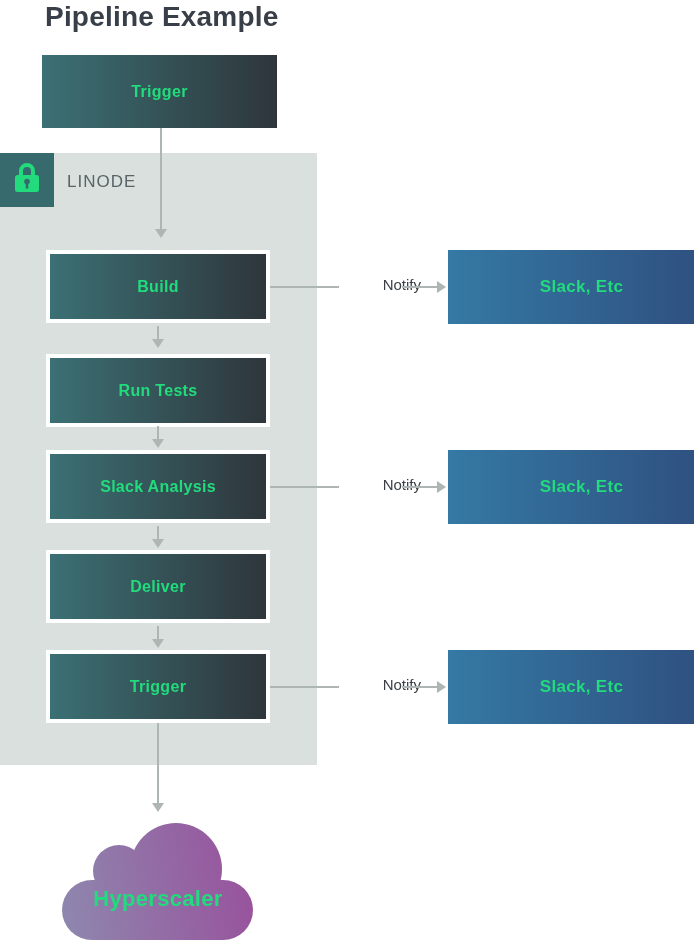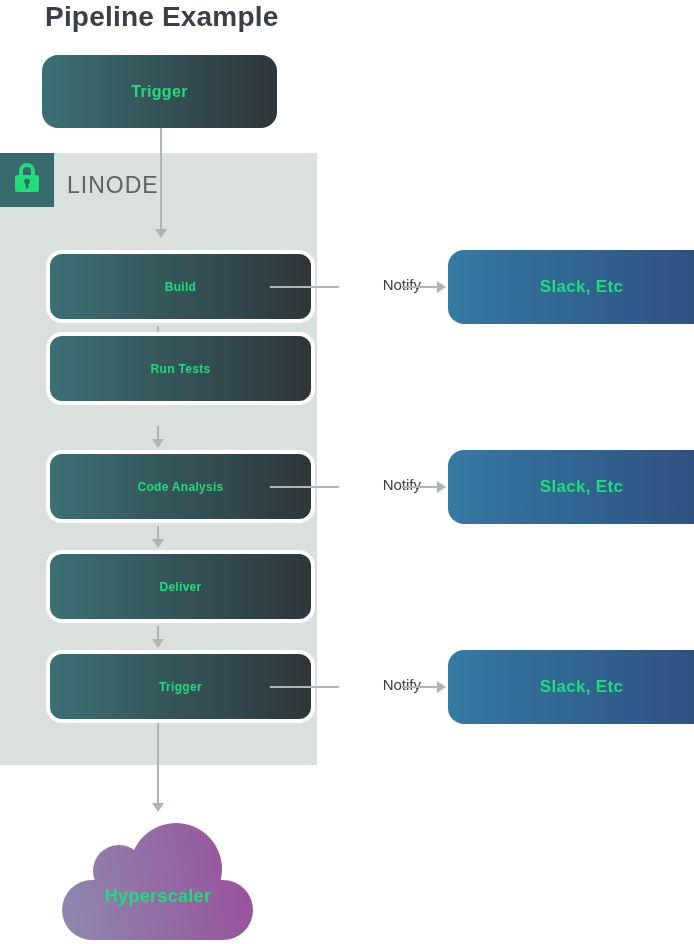--- a/index.html
+++ b/index.html
@@ -17,36 +17,36 @@
   .zone {
     position:absolute; left:0; top:153px; width:317px; height:612px;
     background:#D9E0DD;
   }
   .lock-badge {
     position:absolute; left:0; top:153px; width:54px; height:54px;
     background:#376A6D; display:flex; align-items:center; justify-content:center;
   }
   .zone-label {
     position:absolute; left:67px; top:172px;
-    font-size:23px; color:#5A6468; letter-spacing:1px;
+    font-size:17px; color:#5A6468; letter-spacing:1px;
   }
 
   
   .node {
     position:absolute; display:flex; align-items:center; justify-content:center;
-    font-weight:bold; color:#21DB7C; letter-spacing:0.3px;border-radius:16px;
+    font-weight:bold; color:#21DB7C; letter-spacing:0.3px;
   }
   .node-dark { background:linear-gradient(90deg,#3B7074,#2E363B); }
   .trigger { left:42px; top:55px; width:235px; height:73px; font-size:16px; }
   .step {
-    left:46px; width:269px; height:73px; font-size:12px;
+    left:46px; width:224px; height:73px; font-size:16px;
     border:4px solid #ffffff; box-sizing:border-box;
     background:linear-gradient(90deg,#3B7074,#2E363B);
   }
-  .step-1{top:250px} .step-2{top:332px} .step-3{top:450px} .step-4{top:550px} .step-5{top:650px}
+  .step-1{top:250px} .step-2{top:354px} .step-3{top:450px} .step-4{top:550px} .step-5{top:650px}
 
   .slack {
     left:448px; width:267px; height:74px; font-size:17px;
     background:linear-gradient(90deg,#3579A4,#2E4E7E);
   }
   .slack-1{top:250px} .slack-2{top:450px} .slack-3{top:650px}
 
   
   .varrow { position:absolute; width:12px; }
   .varrow .shaft { position:absolute; left:5px; top:0; bottom:8px; width:2px; background:#ADB5B5; }
@@ -76,21 +76,21 @@
     position:absolute; right:0; top:0; width:0; height:0;
     border-top:6px solid transparent; border-bottom:6px solid transparent;
     border-left:9px solid #ADB5B5;
   }
   .ha-1{top:281px} .ha-2{top:481px} .ha-3{top:681px}
 
   
   .cloud-svg { position:absolute; left:60px; top:818px; }
   .cloud-label {
     position:absolute; left:60px; top:886px; width:196px; text-align:center;
-    font-size:18px; font-weight:bold; color:#21DB7C; letter-spacing:0.3px;
+    font-size:22px; font-weight:bold; color:#21DB7C; letter-spacing:0.3px;
   }
 </style>
 </head>
 <body>
 
 <div>
 
   <div class="page-title">Pipeline Example</div>
 
   <div class="zone"></div>
@@ -123,21 +123,21 @@
     <div class="head"></div>
   </div>
   <div class="node step step-2">
     <span>Run Tests</span>
   </div>
   <div class="varrow va-23">
     <div class="shaft"></div>
     <div class="head"></div>
   </div>
   <div class="node step step-3">
-    <span>Code Analysis</span>
+    <span>Slack Analysis</span>
   </div>
   <div class="varrow va-34">
     <div class="shaft"></div>
     <div class="head"></div>
   </div>
   <div class="node step step-4">
     <span>Deliver</span>
   </div>
   <div class="varrow va-45">
     <div class="shaft"></div>

